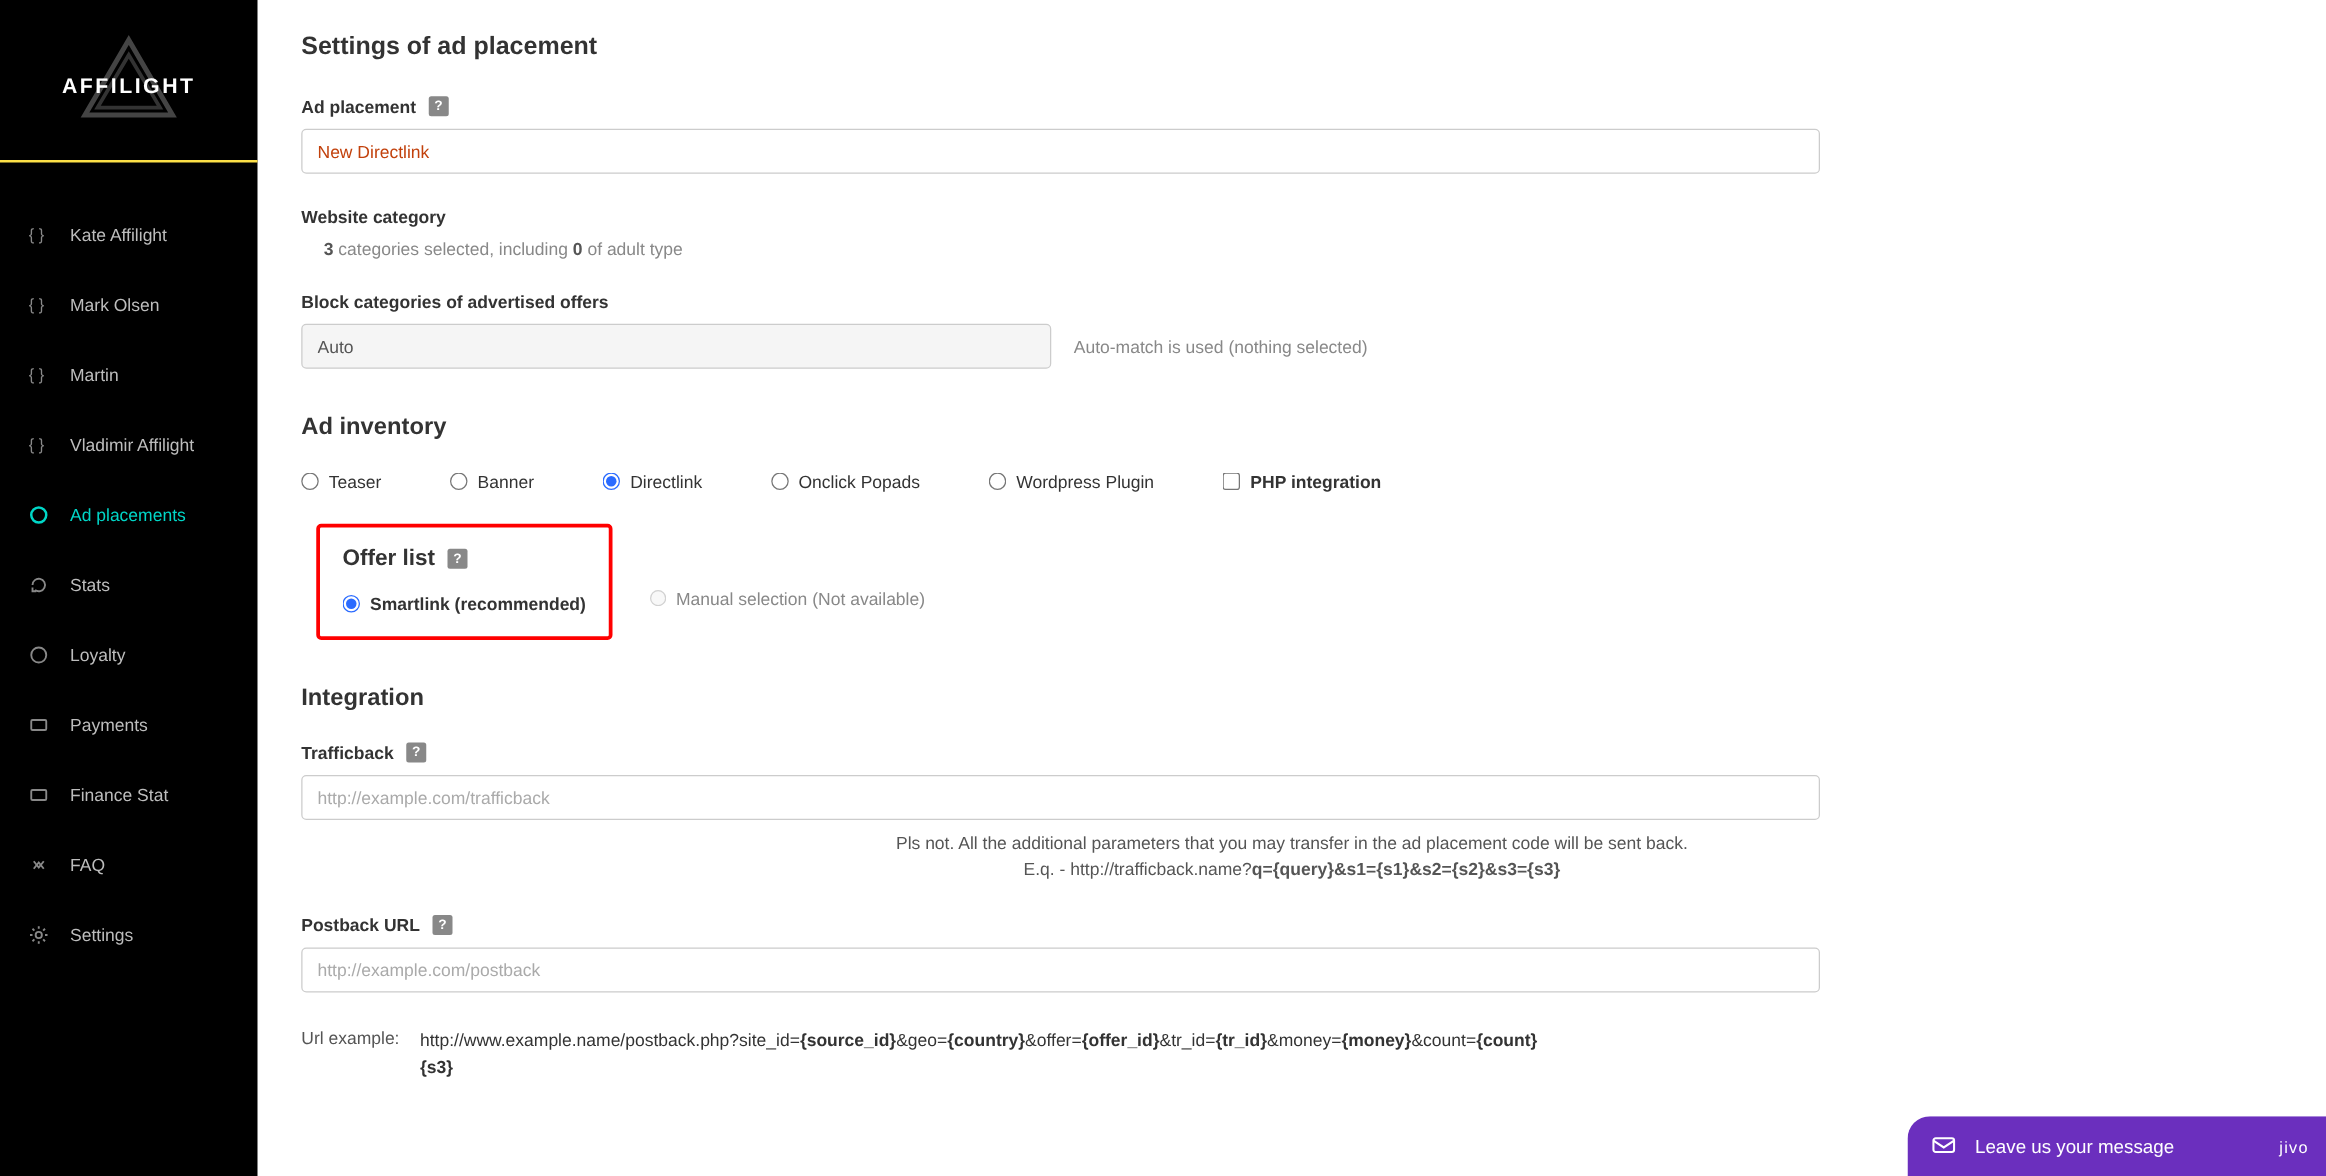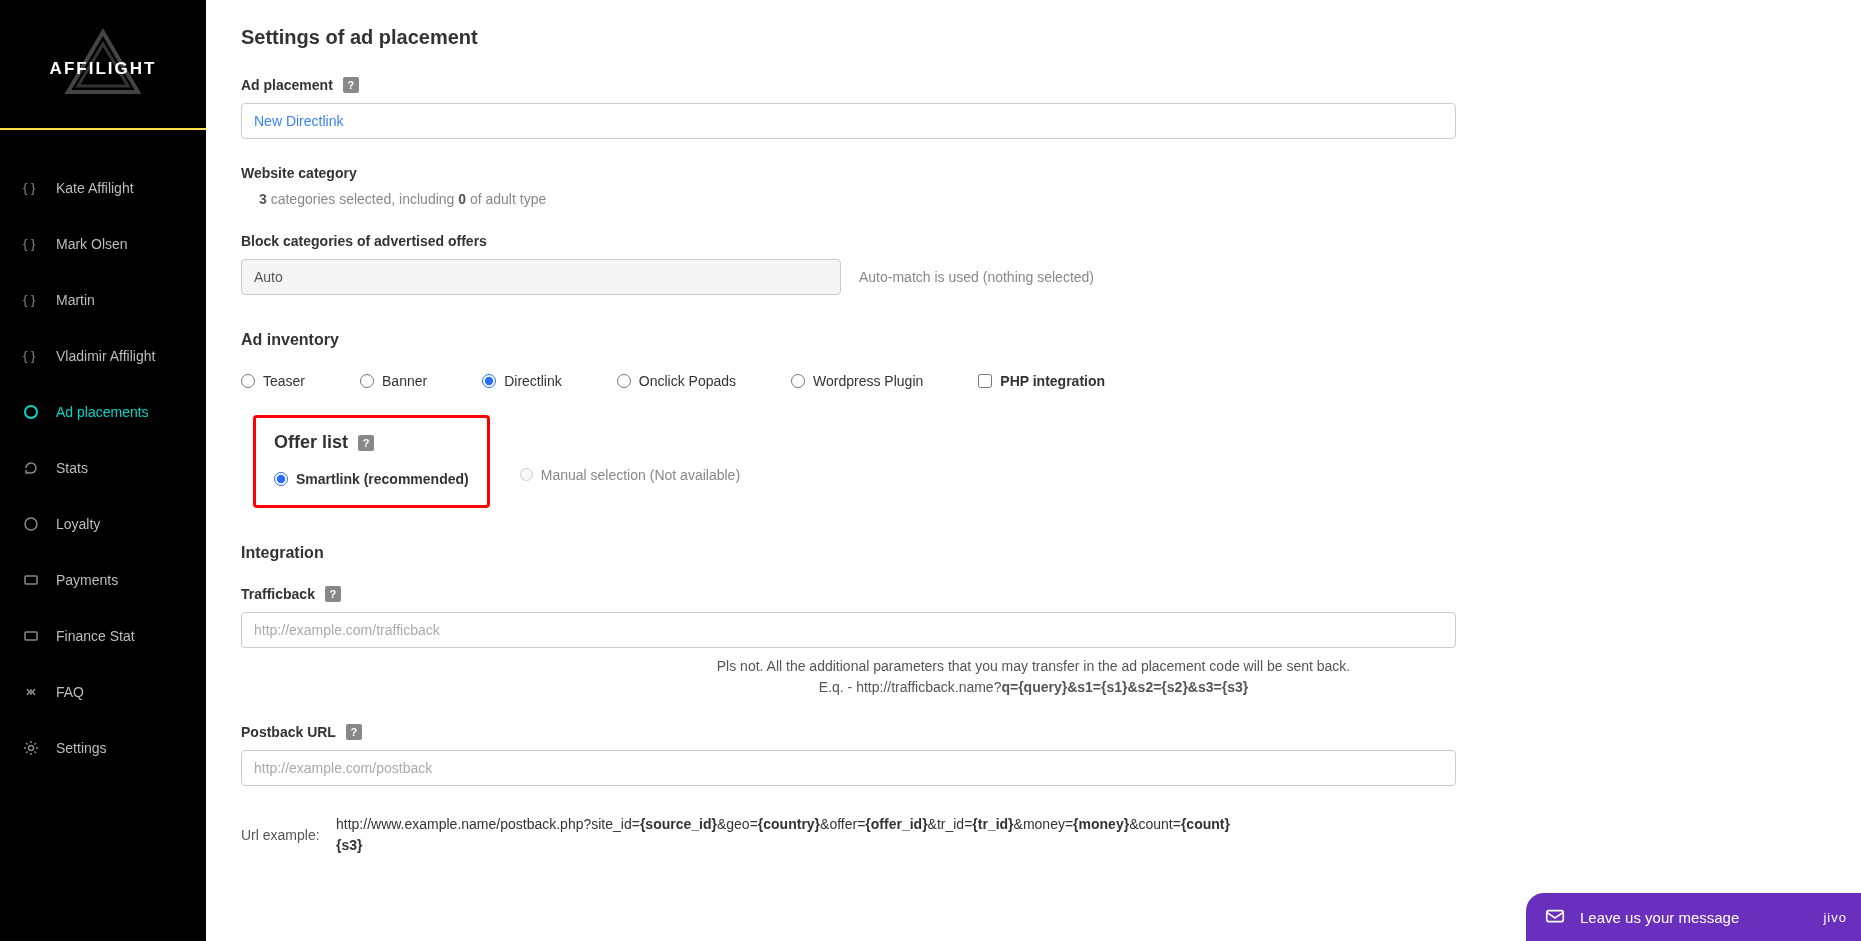--- a/index.html
+++ b/index.html
@@ -12,25 +12,25 @@
 .logo-svg { width: 140px; height: 80px; }
 .side-items { margin-top: 30px; }
 .side-item { display: flex; align-items: center; height: 56px; padding-left: 22px; cursor: pointer; color: #bdbdbd; font-size: 14px; }
 .side-item.active { color: #00d6c7; }
 .side-icon { width: 18px; height: 18px; margin-right: 16px; display: inline-flex; align-items: center; justify-content: center; flex-shrink: 0; }
 .side-item.active .side-icon svg { stroke: #00d6c7; }
 
 
 .main { flex: 1; padding: 20px 35px 60px 35px; position: relative; }
 h2.section { font-size: 20px; font-weight: 700; color: #333; margin-bottom: 28px; margin-top: 6px; }
-h2.section2 { font-size: 16px; font-weight: 700; color: #333; margin-top: 36px; margin-bottom: 24px; }
+h2.section2 { font-size: 19px; font-weight: 700; color: #333; margin-top: 36px; margin-bottom: 24px; }
 .field-row { margin-bottom: 26px; }
 .field-label { font-size: 14px; font-weight: 600; color: #333; margin-bottom: 10px; display: flex; align-items: center; }
 .help-badge { display: inline-block; width: 16px; height: 16px; background: #888; color: #fff; font-size: 11px; font-weight: 700; line-height: 16px; text-align: center; margin-left: 10px; border-radius: 2px; }
-.text-input { width: 1215px; height: 36px; border: 1px solid #ccc; border-radius: 4px; padding: 0 12px; font-size: 14px; color: #3b82f6; }
+.text-input { width: 1215px; height: 36px; border: 1px solid #ccc; border-radius: 4px; padding: 0 12px; font-size: 14px; color: #c2410c; }
 .text-input.full { width: 100%; max-width: 1215px; }
 .text-input::placeholder { color: #aaa; }
 
 .half-row { display: flex; align-items: center; }
 .half-input { width: 600px; height: 36px; border: 1px solid #ccc; border-radius: 4px; padding: 0 12px; font-size: 14px; color: #555; background: #f5f5f5; }
 .half-hint { margin-left: 18px; color: #888; font-size: 14px; }
 .half-hint b { color: #555; font-weight: 700; }
 
 
 .radio-row { display: flex; align-items: center; gap: 55px; margin-top: 4px; }
@@ -46,21 +46,21 @@
 .offer-opt { display: inline-flex; align-items: center; font-size: 14px; }
 .offer-opt input[type=radio] { width: 14px; height: 14px; margin-right: 8px; accent-color: #2b6bff; }
 .offer-opt.sel span { font-weight: 700; }
 .offer-manual { margin-left: 20px; color: #888; display: inline-flex; align-items: center; }
 .offer-manual input { margin-right: 8px; }
 .offer-na { margin-left: 4px; color: #888; }
 
 .hint-text { color: #555; font-size: 14px; margin-top: 8px; line-height: 1.5; text-align: center; }
 .hint-text b { font-weight: 700; }
 
-.url-example-row { display: flex; align-items: center; margin-top: 28px; font-size: 14px; }
+.url-example-row { display: flex; align-items: flex-start; margin-top: 28px; font-size: 14px; }
 .url-example-label { color: #555; min-width: 95px; }
 .url-example-val { color: #333; flex: 1; word-break: break-all; line-height: 1.5; }
 .url-example-val b { font-weight: 700; }
 
 
 .chat-widget { position: fixed; right: 0; bottom: 0; width: 335px; height: 48px; background: #6b2fbe; color: #fff; display: flex; align-items: center; padding: 1px 18px; border-top-left-radius: 18px; cursor: pointer; font-size: 15px; }
 .chat-widget .chat-icon { width: 22px; height: 22px; margin-right: 14px; display: inline-flex; }
 .chat-widget .chat-brand { position: absolute; right: 14px; font-size: 13px; letter-spacing: 1px; font-weight: 500; }
 .chat-widget .chat-brand::before { content: ""; }
 </style>

